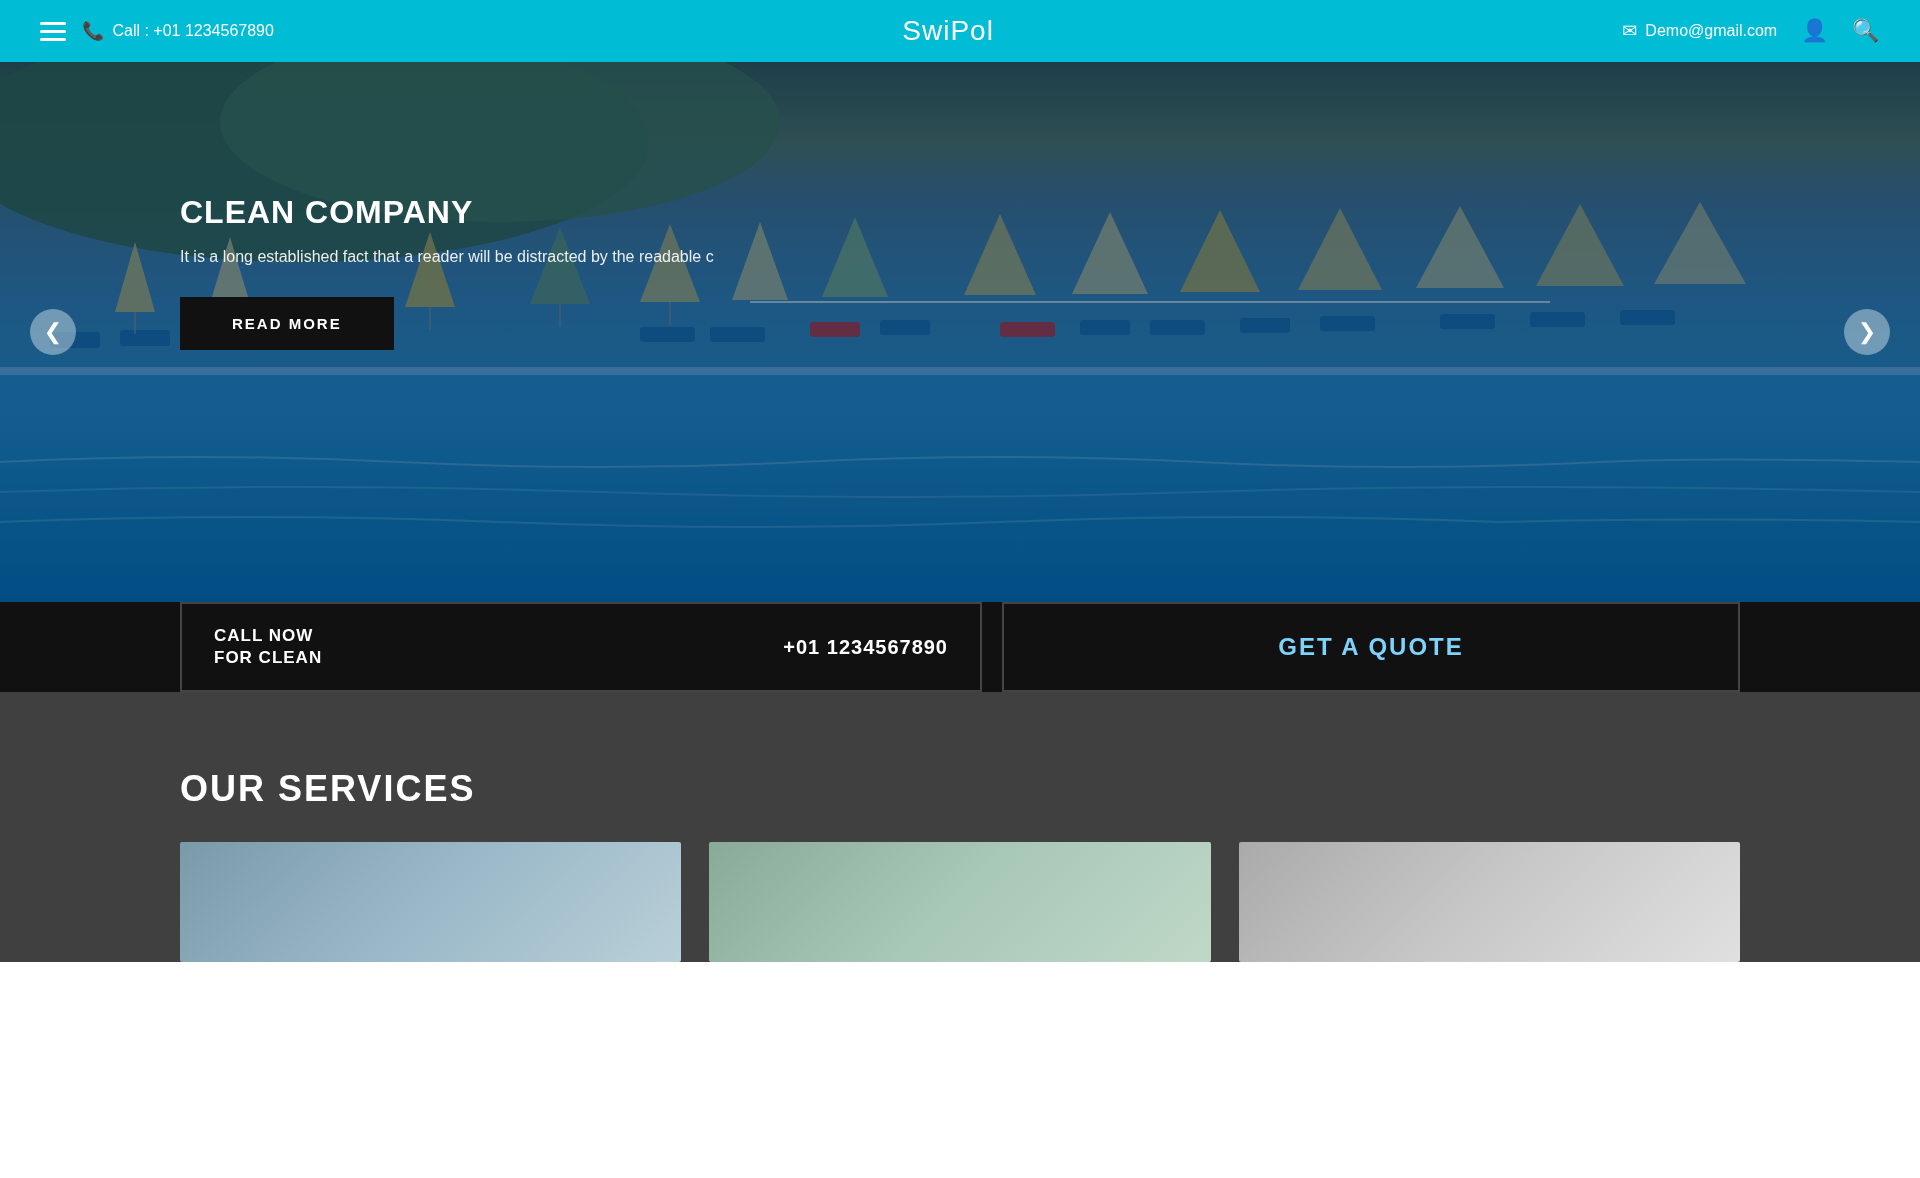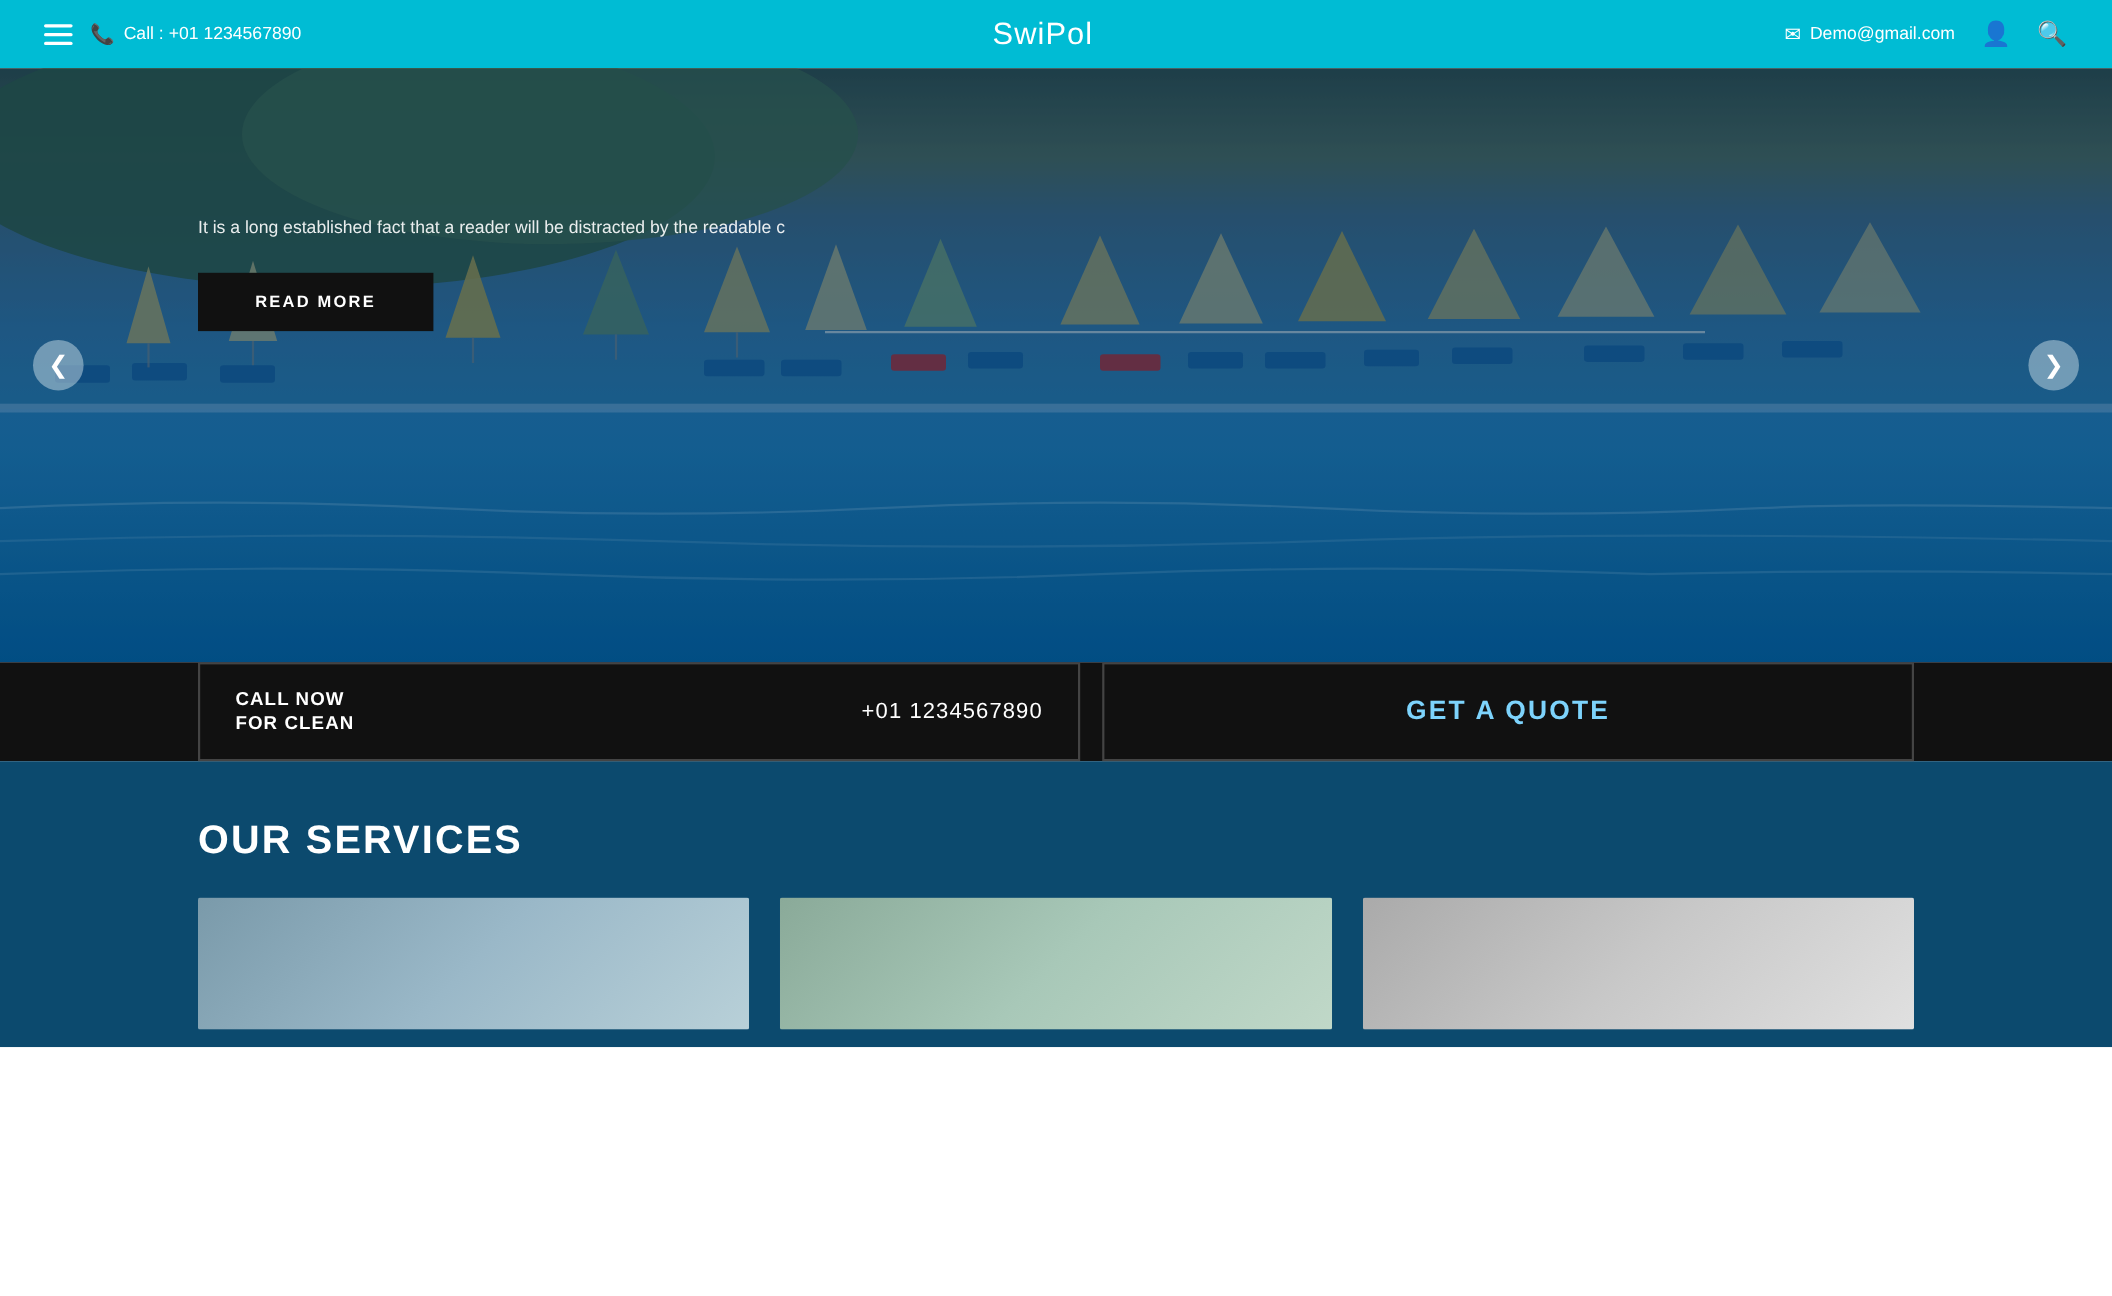--- a/index.html
+++ b/index.html
@@ -192,21 +192,21 @@
     }
     .cta-for-clean {
       font-size: 17px;
       font-weight: 700;
       color: white;
       text-transform: uppercase;
       letter-spacing: 1px;
     }
     .cta-phone {
       font-size: 20px;
-      font-weight: 400;
+      font-weight: 700;
       color: white;
       letter-spacing: 1px;
     }
     .cta-right {
       border: 2px solid #444;
       display: flex;
       align-items: center;
       justify-content: center;
       flex: 1;
       cursor: pointer;
@@ -214,22 +214,22 @@
     .cta-quote {
       font-size: 24px;
       font-weight: 700;
       color: #7dd3fc;
       text-transform: uppercase;
       letter-spacing: 2px;
     }
 
     
     .services-section {
-      background: #0c4a6e;
-      padding: 50px 180px 0;
+      background: #404040;
+      padding: 76px 180px 0;
       min-height: 260px;
     }
     .services-title {
       font-size: 36px;
       font-weight: 700;
       color: white;
       text-transform: uppercase;
       letter-spacing: 2px;
       margin-bottom: 32px;
     }
@@ -351,20 +351,21 @@
       <path d="M0,400 Q200,390 400,400 Q600,410 800,400 Q1000,390 1200,400 Q1400,410 1600,400 Q1700,395 1920,400" stroke="rgba(255,255,255,0.15)" stroke-width="2" fill="none"></path>
       <path d="M0,430 Q300,420 600,430 Q900,440 1200,430 Q1500,420 1920,430" stroke="rgba(255,255,255,0.1)" stroke-width="2" fill="none"></path>
       <path d="M0,460 Q250,450 500,460 Q750,470 1000,460 Q1250,450 1500,460 Q1700,455 1920,460" stroke="rgba(255,255,255,0.12)" stroke-width="2" fill="none"></path>
 
       <line x1="750" y1="240" x2="1550" y2="240" stroke="#cccccc" stroke-width="2" opacity="0.6"></line>
     </svg>
   </div>
   <div class="hero-overlay"></div>
 
   <div class="hero-content">
+    <h2 class="hero-subtitle">CLEAN COMPANY</h2>
     <p class="hero-desc">It is a long established fact that a reader will be distracted by the readable c</p>
     <button class="hero-btn">READ MORE</button>
   </div>
 
   <div class="hero-arrow hero-arrow-left">
     <span>❮</span>
   </div>
   <div class="hero-arrow hero-arrow-right">
     <span>❯</span>
   </div>

